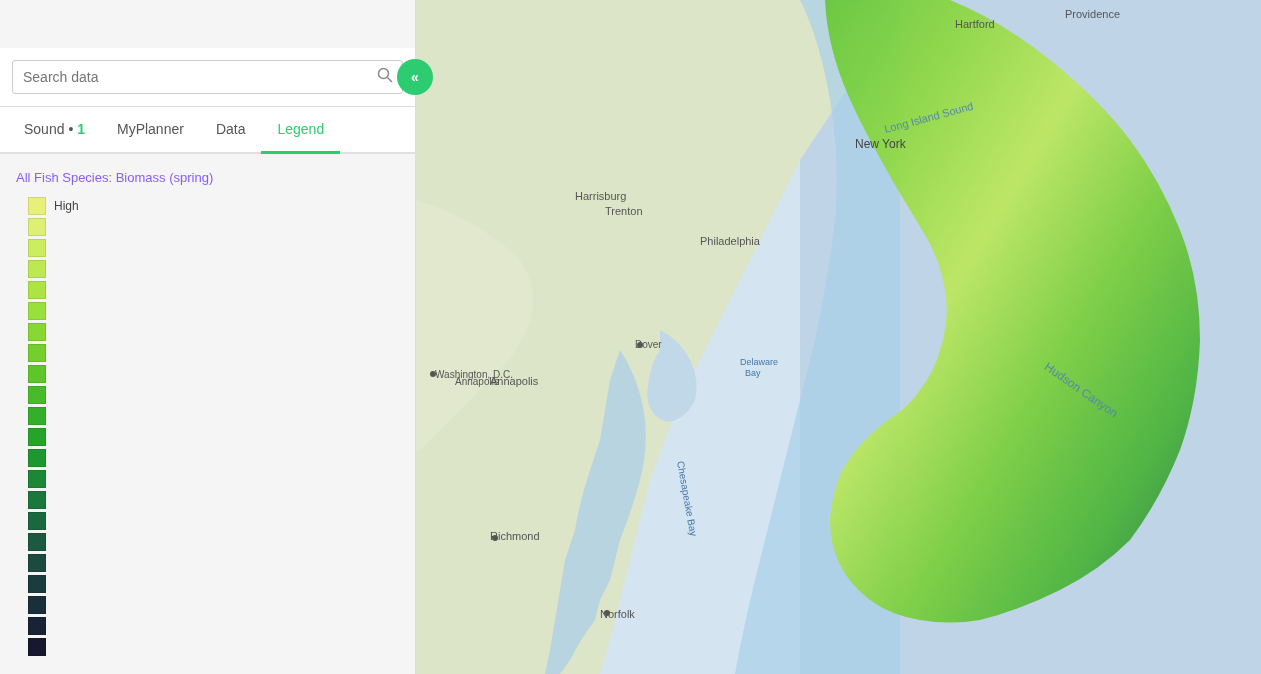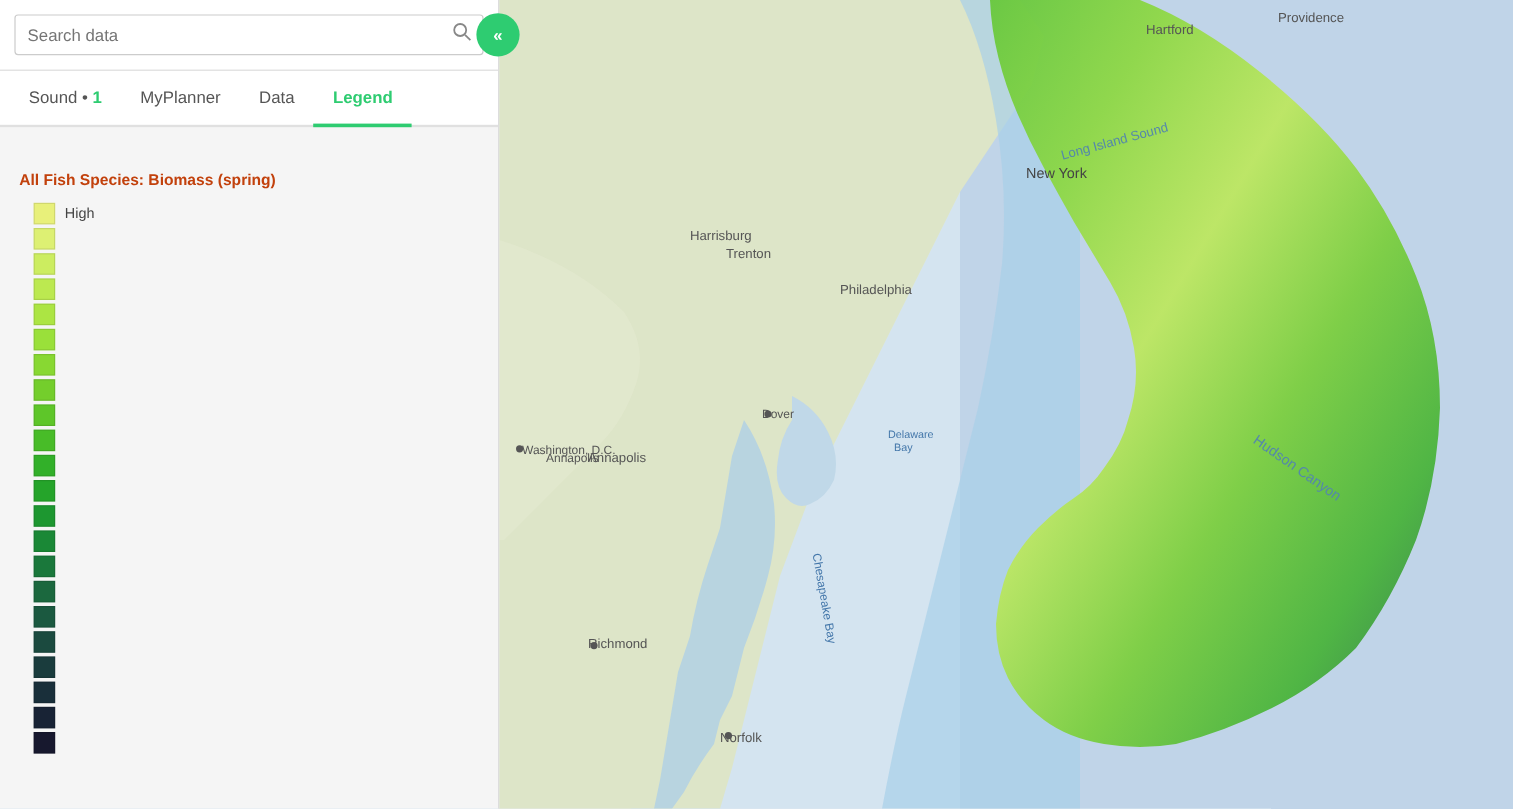--- a/index.html
+++ b/index.html
@@ -30,20 +30,21 @@
       z-index: 10;
     }
 
     #search-bar {
       padding: 12px 12px 12px 12px;
       background: white;
       border-bottom: 1px solid #ddd;
       display: flex;
       align-items: center;
       position: relative;
+      margin-top: 48px;
     }
 
     #search-input {
       width: 100%;
       border: 1px solid #ccc;
       border-radius: 3px;
       padding: 8px 36px 8px 10px;
       font-size: 14px;
       color: #666;
       background: white;
@@ -95,21 +96,21 @@
       color: #555;
       cursor: pointer;
       border-bottom: 3px solid transparent;
       margin-bottom: -2px;
       white-space: nowrap;
     }
 
     .tab-item.active-tab {
       color: #2ecc71;
       border-bottom: 3px solid #2ecc71;
-      font-weight: 700;
+      font-weight: 400;
     }
 
     .tab-active-count {
       color: #2ecc71;
       font-weight: bold;
     }
 
     #legend-container {
       flex: 1;
       overflow-y: auto;
@@ -117,24 +118,23 @@
       position: relative;
     }
 
     
     #legend-container::-webkit-scrollbar { width: 8px; }
     #legend-container::-webkit-scrollbar-track { background: #f0f0f0; }
     #legend-container::-webkit-scrollbar-thumb { background: #ccc; border-radius: 4px; }
 
     .legend-title {
       font-size: 13px;
-      color: #c2410c;
+      color: #8b5cf6;
       margin-bottom: 12px;
-      font-weight: 700;
-      margin-top: 20px;
+      font-weight: 400;
     }
 
     .legend-items {
       display: flex;
       flex-direction: column;
       gap: 0;
     }
 
     .legend-item {
       display: flex;

